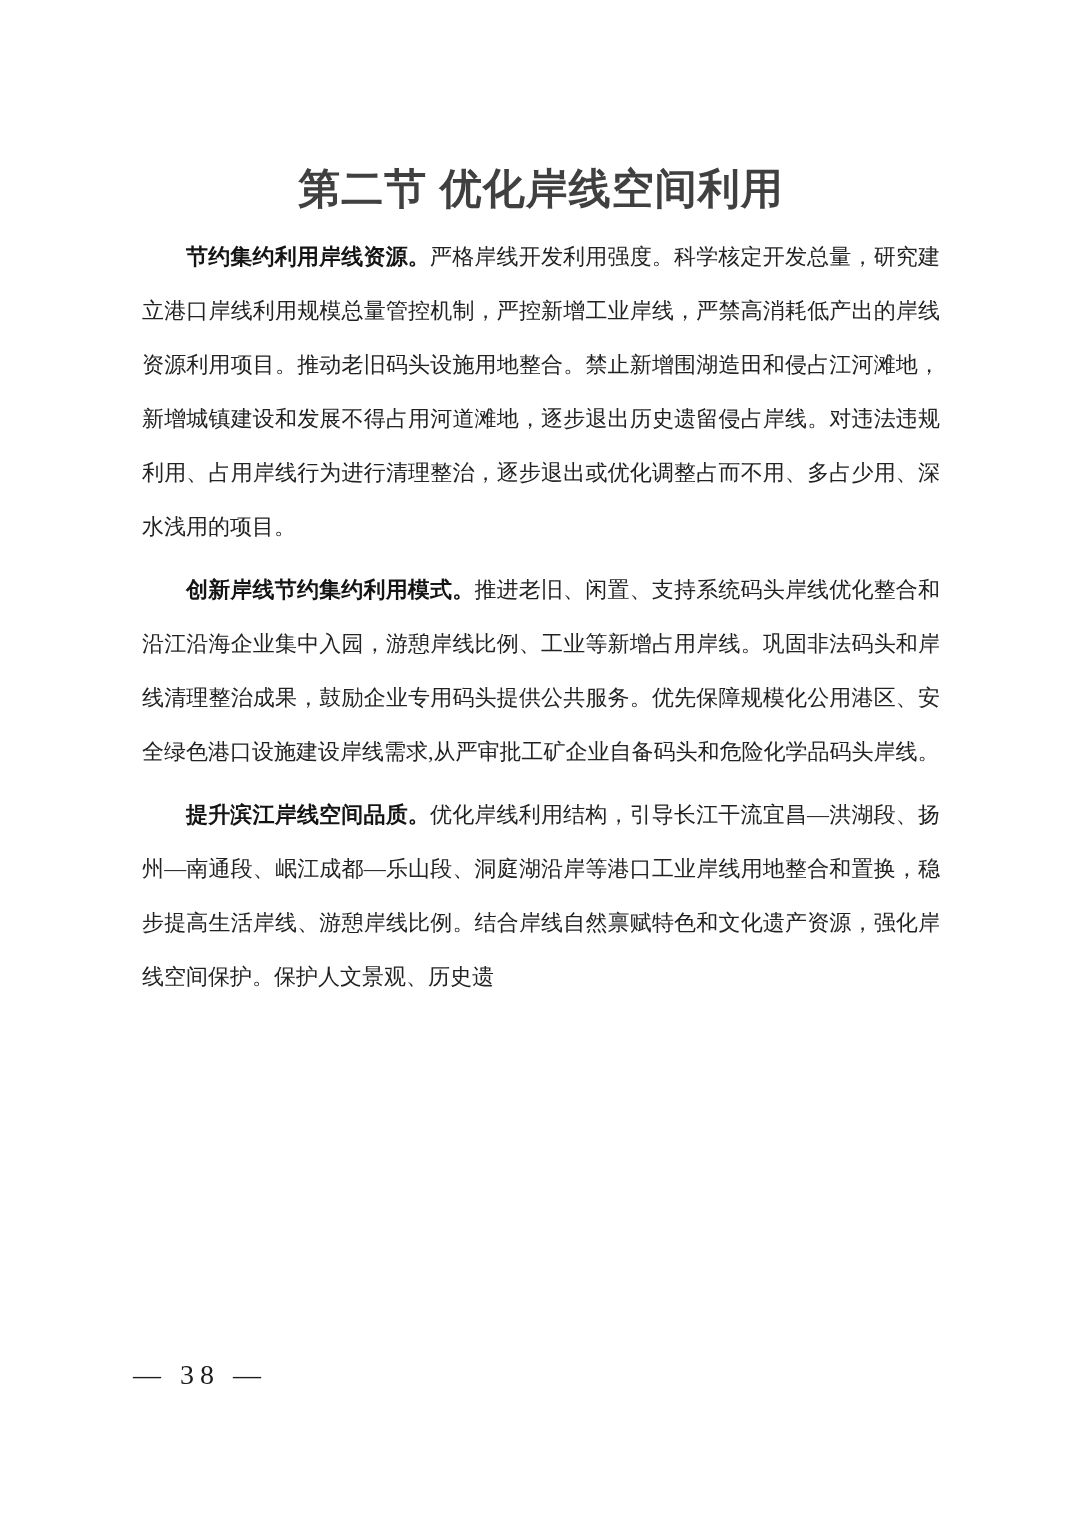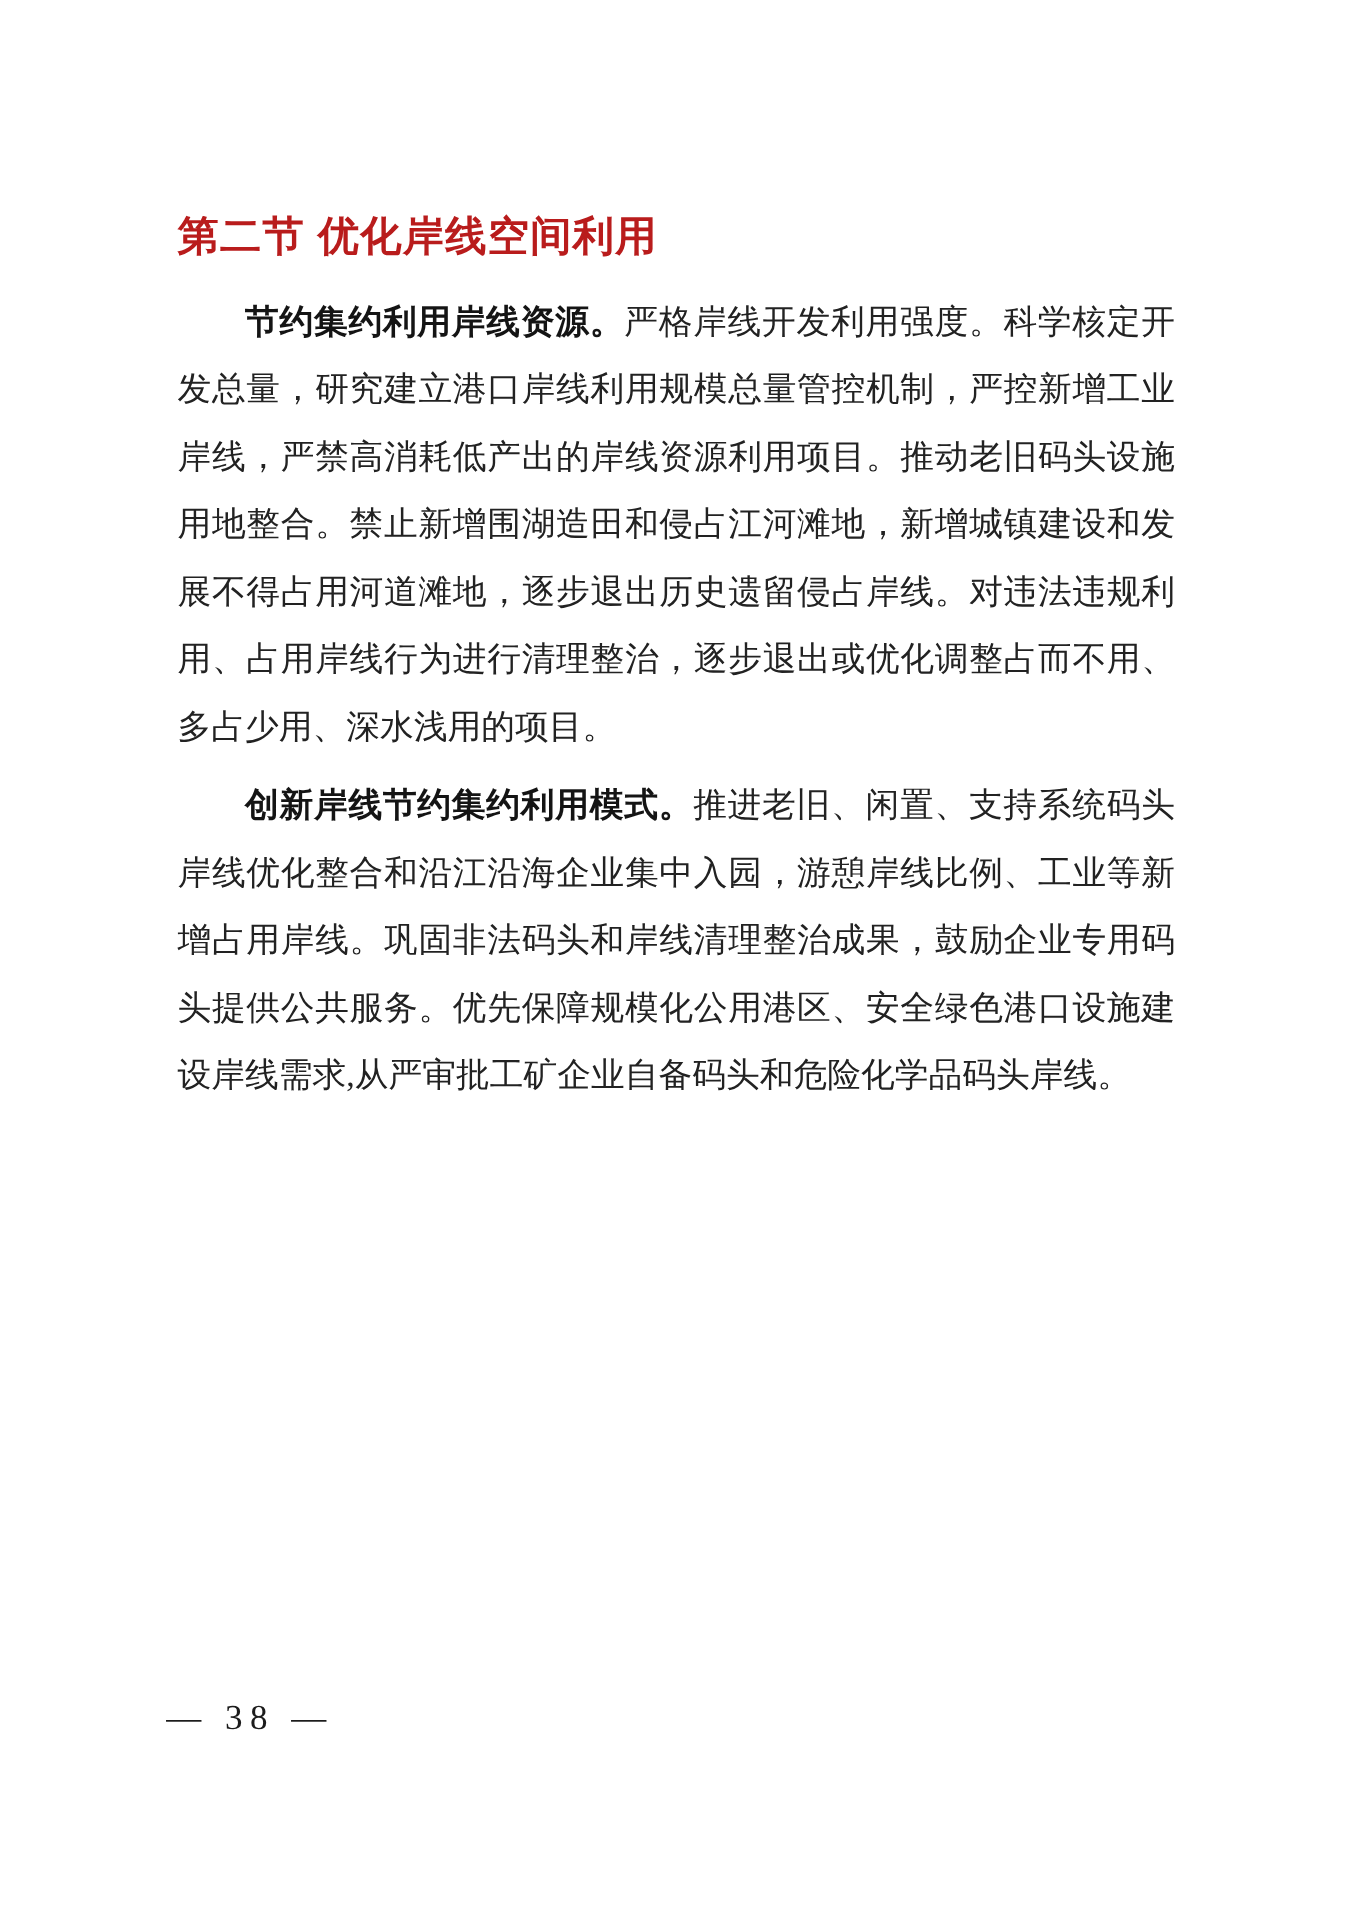--- a/index.html
+++ b/index.html
@@ -17,29 +17,29 @@
   }
   .page {
     position: absolute;
     left: 142px;
     top: 166px;
     width: 798px;
   }
   .doc-title {
     font-family: "Liberation Sans", "DejaVu Sans", sans-serif;
     font-weight: bold;
-    font-size: 33px;
+    font-size: 42px;
     line-height: 46px;
-    text-align: left;
-    color: #b91c1c;
+    text-align: center;
+    color: #404040;
     margin: 0 0 18px 0;
     letter-spacing: 1px;
   }
   .para {
-    font-size: 27px;
+    font-size: 22px;
     line-height: 54px;
     text-align: justify;
     text-justify: inter-character;
     text-indent: 2em;
     margin: 0 0 9px 0;
     color: #222222;
   }
   .para .lead {
     font-weight: bold;
     color: #141414;
@@ -62,15 +62,16 @@
 <body>
 
 <div class="page">
   <h1 class="doc-title">第二节 优化岸线空间利用</h1>
 
   <p class="para"><span class="lead">节约集约利用岸线资源。</span><span>严格岸线开发利用强度。科学核定开发总量，研究建立港口岸线利用规模总量管控机制，严控新增工业岸线，严禁高消耗低产出的岸线资源利用项目。推动老旧码头设施用地整合。禁止新增围湖造田和侵占江河滩地，新增城镇建设和发展不得占用河道滩地，逐步退出历史遗留侵占岸线。对违法违规利用、占用岸线行为进行清理整治，逐步退出或优化调整占而不用、多占少用、深水浅用的项目。</span></p>
 
   <p class="para"><span class="lead">创新岸线节约集约利用模式。</span><span>推进老旧、闲置、支持系统码头岸线优化整合和沿江沿海企业集中入园，游憩岸线比例、工业等新增占用岸线。巩固非法码头和岸线清理整治成果，鼓励企业专用码头提供公共服务。优先保障规模化公用港区、安全绿色港口设施建设岸线需求,从严审批工矿企业自备码头和危险化学品码头岸线。</span></p>
 
 
+  <p class="para clipped"><span class="lead">提升滨江岸线空间品质。</span><span>优化岸线利用结构，引导长江干流宜昌—洪湖段、扬州—南通段、岷江成都—乐山段、洞庭湖沿岸等港口工业岸线用地整合和置换，稳步提高生活岸线、游憩岸线比例。结合岸线自然禀赋特色和文化遗产资源，强化岸线空间保护。保护人文景观、历史遗</span></p>
 </div>
 
 <div class="page-number">— 38 —</div>
 
 </body></html>

